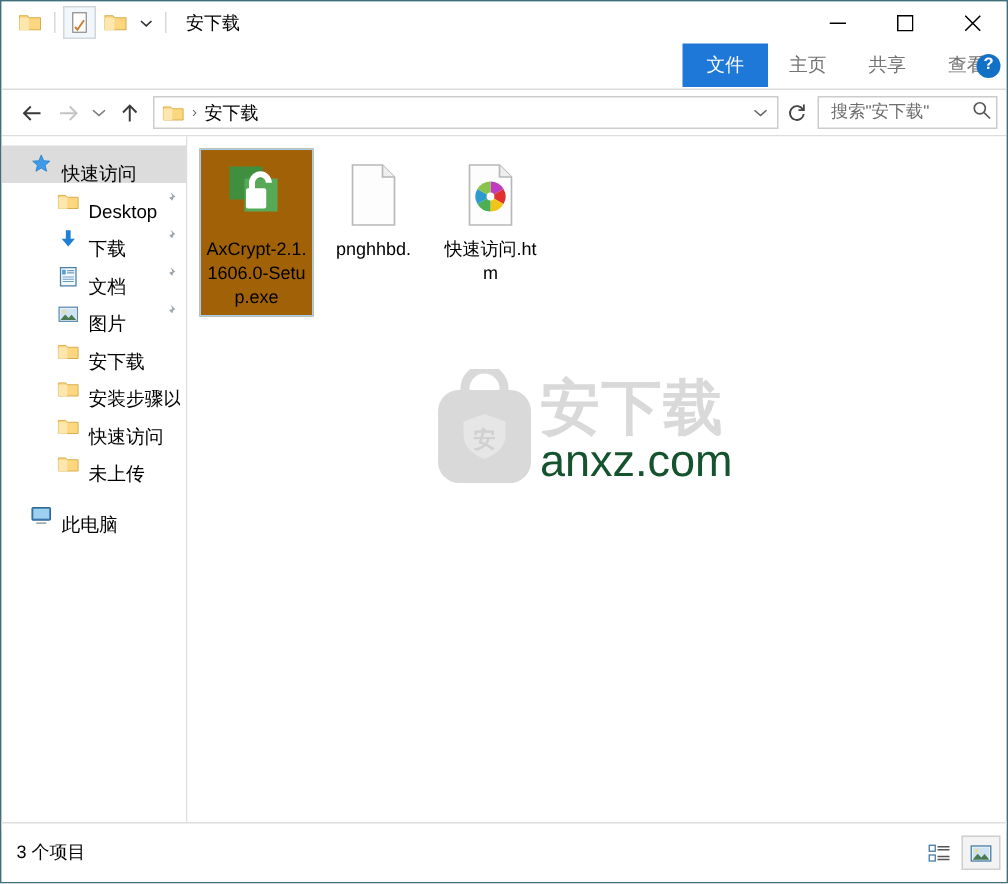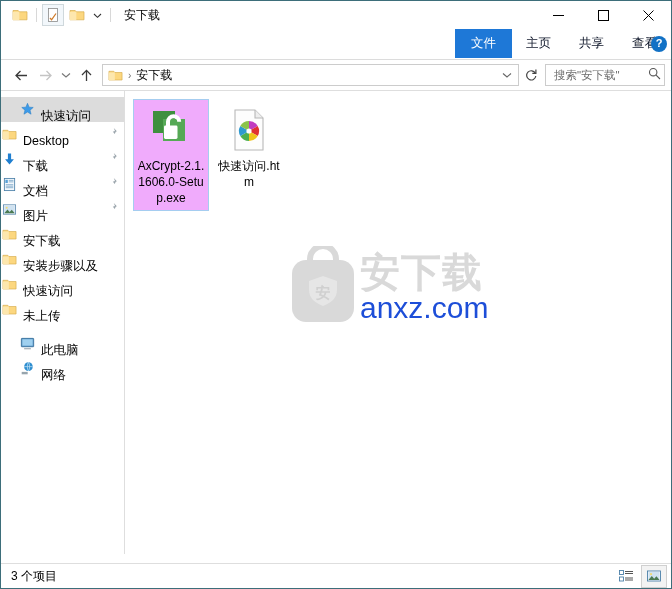--- a/index.html
+++ b/index.html
@@ -91,21 +91,21 @@
     align-items: stretch;
     border-bottom: 1px solid #dcdcdc;
     justify-content: flex-end;
   }
   .tab {
     display: flex;
     align-items: center;
     justify-content: center;
     padding: 0 14px;
     font-size: 12.5px;
-    color: #0f172a;
+    color: #737373;
     height: 29px;
     box-sizing: border-box;
   }
   .tab.file {
     background: #1e78d7;
     color: #ffffff;
     padding: 0 16px;
   }
   .ribbon-right {
     position: absolute;
@@ -255,21 +255,21 @@
     white-space: nowrap;
     overflow: hidden;
     margin-top: 13px;
   }
   .pin {
     position: absolute;
     right: 6px;
     top: 5px;
   }
   .indent-0 { padding-left: 18px; }
-  .indent-1 { }
+  .indent-1 { padding-left: 36px; }
   .nav-gap { height: 9px; }
 
   
   .content {
     position: relative;
     flex: 1;
     background: #ffffff;
     overflow: hidden;
   }
   .files {
@@ -278,21 +278,21 @@
   }
   .file-item {
     width: 76px;
     margin-right: 2px;
     padding: 4px 2px 4px 2px;
     box-sizing: border-box;
     text-align: center;
     border: 1px solid transparent;
   }
   .file-item.selected {
-    background: #f0abfc;
+    background: #a16207;
     border: 1px solid #a5cdf0;
   }
   .file-icon {
     height: 52px;
     display: flex;
     align-items: center;
     justify-content: center;
   }
   .file-label {
     font-size: 12px;
@@ -316,32 +316,32 @@
   }
   .wm-cn {
     font-size: 40px;
     font-weight: bold;
     color: #d9d9d9;
     line-height: 42px;
     letter-spacing: 1px;
   }
   .wm-en {
     font-size: 30px;
-    color: #1d4ed8;
+    color: #14532d;
     line-height: 30px;
     letter-spacing: 0px;
   }
 
   
   .statusbar {
     position: absolute;
     left: 0;
     right: 0;
     bottom: 0;
-    height: 25px;
+    height: 40px;
     background: #ffffff;
     border-top: 1px solid #dedede;
     display: flex;
     align-items: center;
     padding: 0 4px 0 10px;
     box-sizing: border-box;
     font-size: 12px;
     color: #000;
   }
   .status-right {
@@ -608,48 +608,47 @@
         <span class="nav-icon">
           <svg width="15" height="15" viewBox="0 0 16 16">
             <rect x="1.4" y="2.5" width="13.2" height="9" rx="0.6" fill="#3e82b8" stroke="#2b6390" stroke-width="0.7"></rect>
             <rect x="2.4" y="3.4" width="11.2" height="7" fill="#9fd0ef"></rect>
             <path d="M4.4 13.2h7.2v.9H4.4z" fill="#7c8b95"></path>
           </svg>
         </span>
         <span class="nav-label">此电脑</span>
       </div>
 
-      <div class="nav-item indent-0">
-        <span class="nav-icon">
-          <svg width="15" height="15" viewBox="0 0 16 16">
-            <circle cx="9" cy="6" r="4.6" fill="#2f8ed0"></circle>
-            <path d="M4.4 6h9.2M9 1.4c1.6 1.8 1.6 7.4 0 9.2M9 1.4c-1.6 1.8-1.6 7.4 0 9.2" fill="none" stroke="#cde8f8" stroke-width="0.7"></path>
-            <path d="M1.8 11.6h6.4v2.6H1.8z" fill="#97a5ad"></path>
-          </svg>
-        </span>
-        <span class="nav-label">网络</span>
-      </div>
     </div>
 
     <div class="content">
 
       <div class="files">
 
         <div class="file-item selected">
           <div class="file-icon">
             <svg width="48" height="48" viewBox="0 0 48 48">
               <rect x="6" y="5" width="22" height="22" fill="#3f8f3f"></rect>
               <rect x="16" y="13" width="22" height="22" fill="#56a956"></rect>
               <path d="M21 20v-4.2a5.6 5.6 0 0 1 11.2 0" fill="none" stroke="#ffffff" stroke-width="4"></path>
               <rect x="17" y="19.5" width="13.5" height="13.5" rx="1.4" fill="#ffffff"></rect>
             </svg>
           </div>
           <div class="file-label">AxCrypt-2.1.1606.0-Setup.exe</div>
         </div>
 
+        <div class="file-item">
+          <div class="file-icon">
+            <svg width="48" height="48" viewBox="0 0 48 48">
+              <path d="M10 4h20l8 8v32H10z" fill="#fdfdfd" stroke="#b8b8b8" stroke-width="1.1"></path>
+              <path d="M30 4v8h8" fill="#eeeeee" stroke="#b8b8b8" stroke-width="1.1"></path>
+            </svg>
+          </div>
+          <div class="file-label">pnghhbd.</div>
+        </div>
 
         <div class="file-item">
           <div class="file-icon">
             <svg width="48" height="48" viewBox="0 0 48 48">
               <path d="M10 4h20l8 8v32H10z" fill="#fdfdfd" stroke="#b8b8b8" stroke-width="1.1"></path>
               <path d="M30 4v8h8" fill="#eeeeee" stroke="#b8b8b8" stroke-width="1.1"></path>
               <g transform="translate(24,25)">
                 <path d="M0 0 L0-10 A10 10 0 0 1 8.7-5 Z" fill="#c13bc1"></path>
                 <path d="M0 0 L8.7-5 A10 10 0 0 1 8.7 5 Z" fill="#e03131"></path>
                 <path d="M0 0 L8.7 5 A10 10 0 0 1 0 10 Z" fill="#f0c419"></path>

